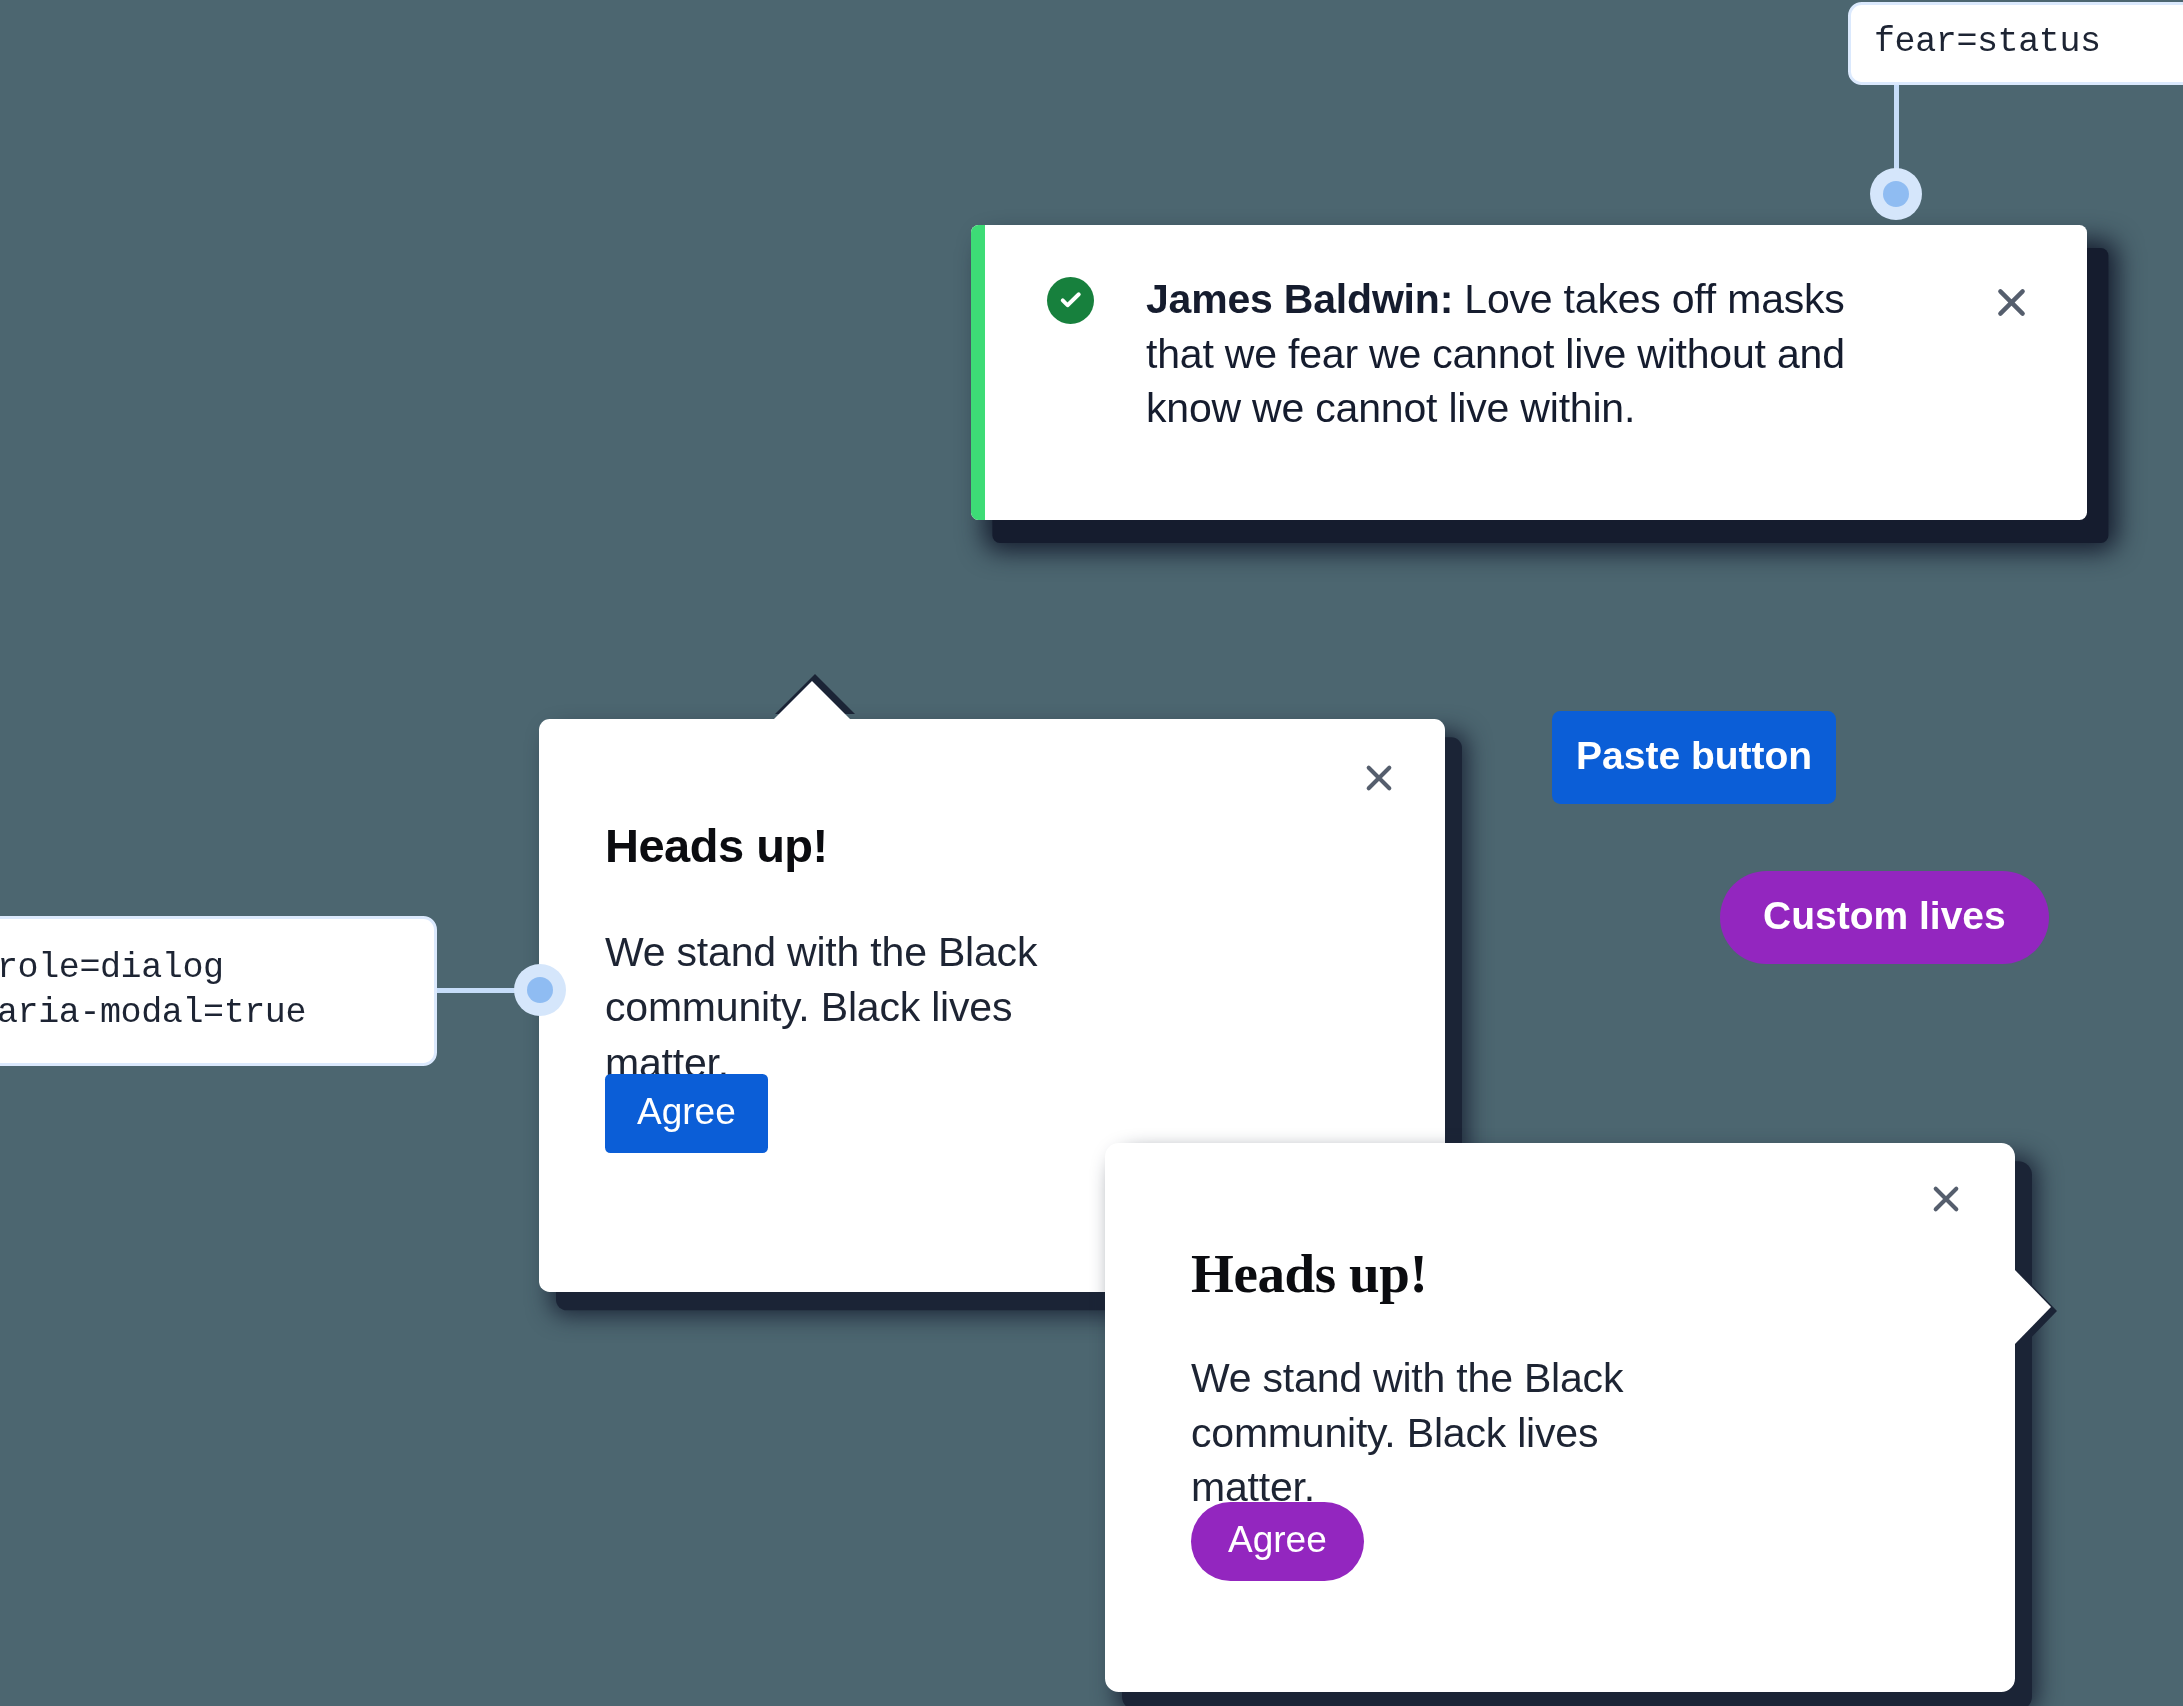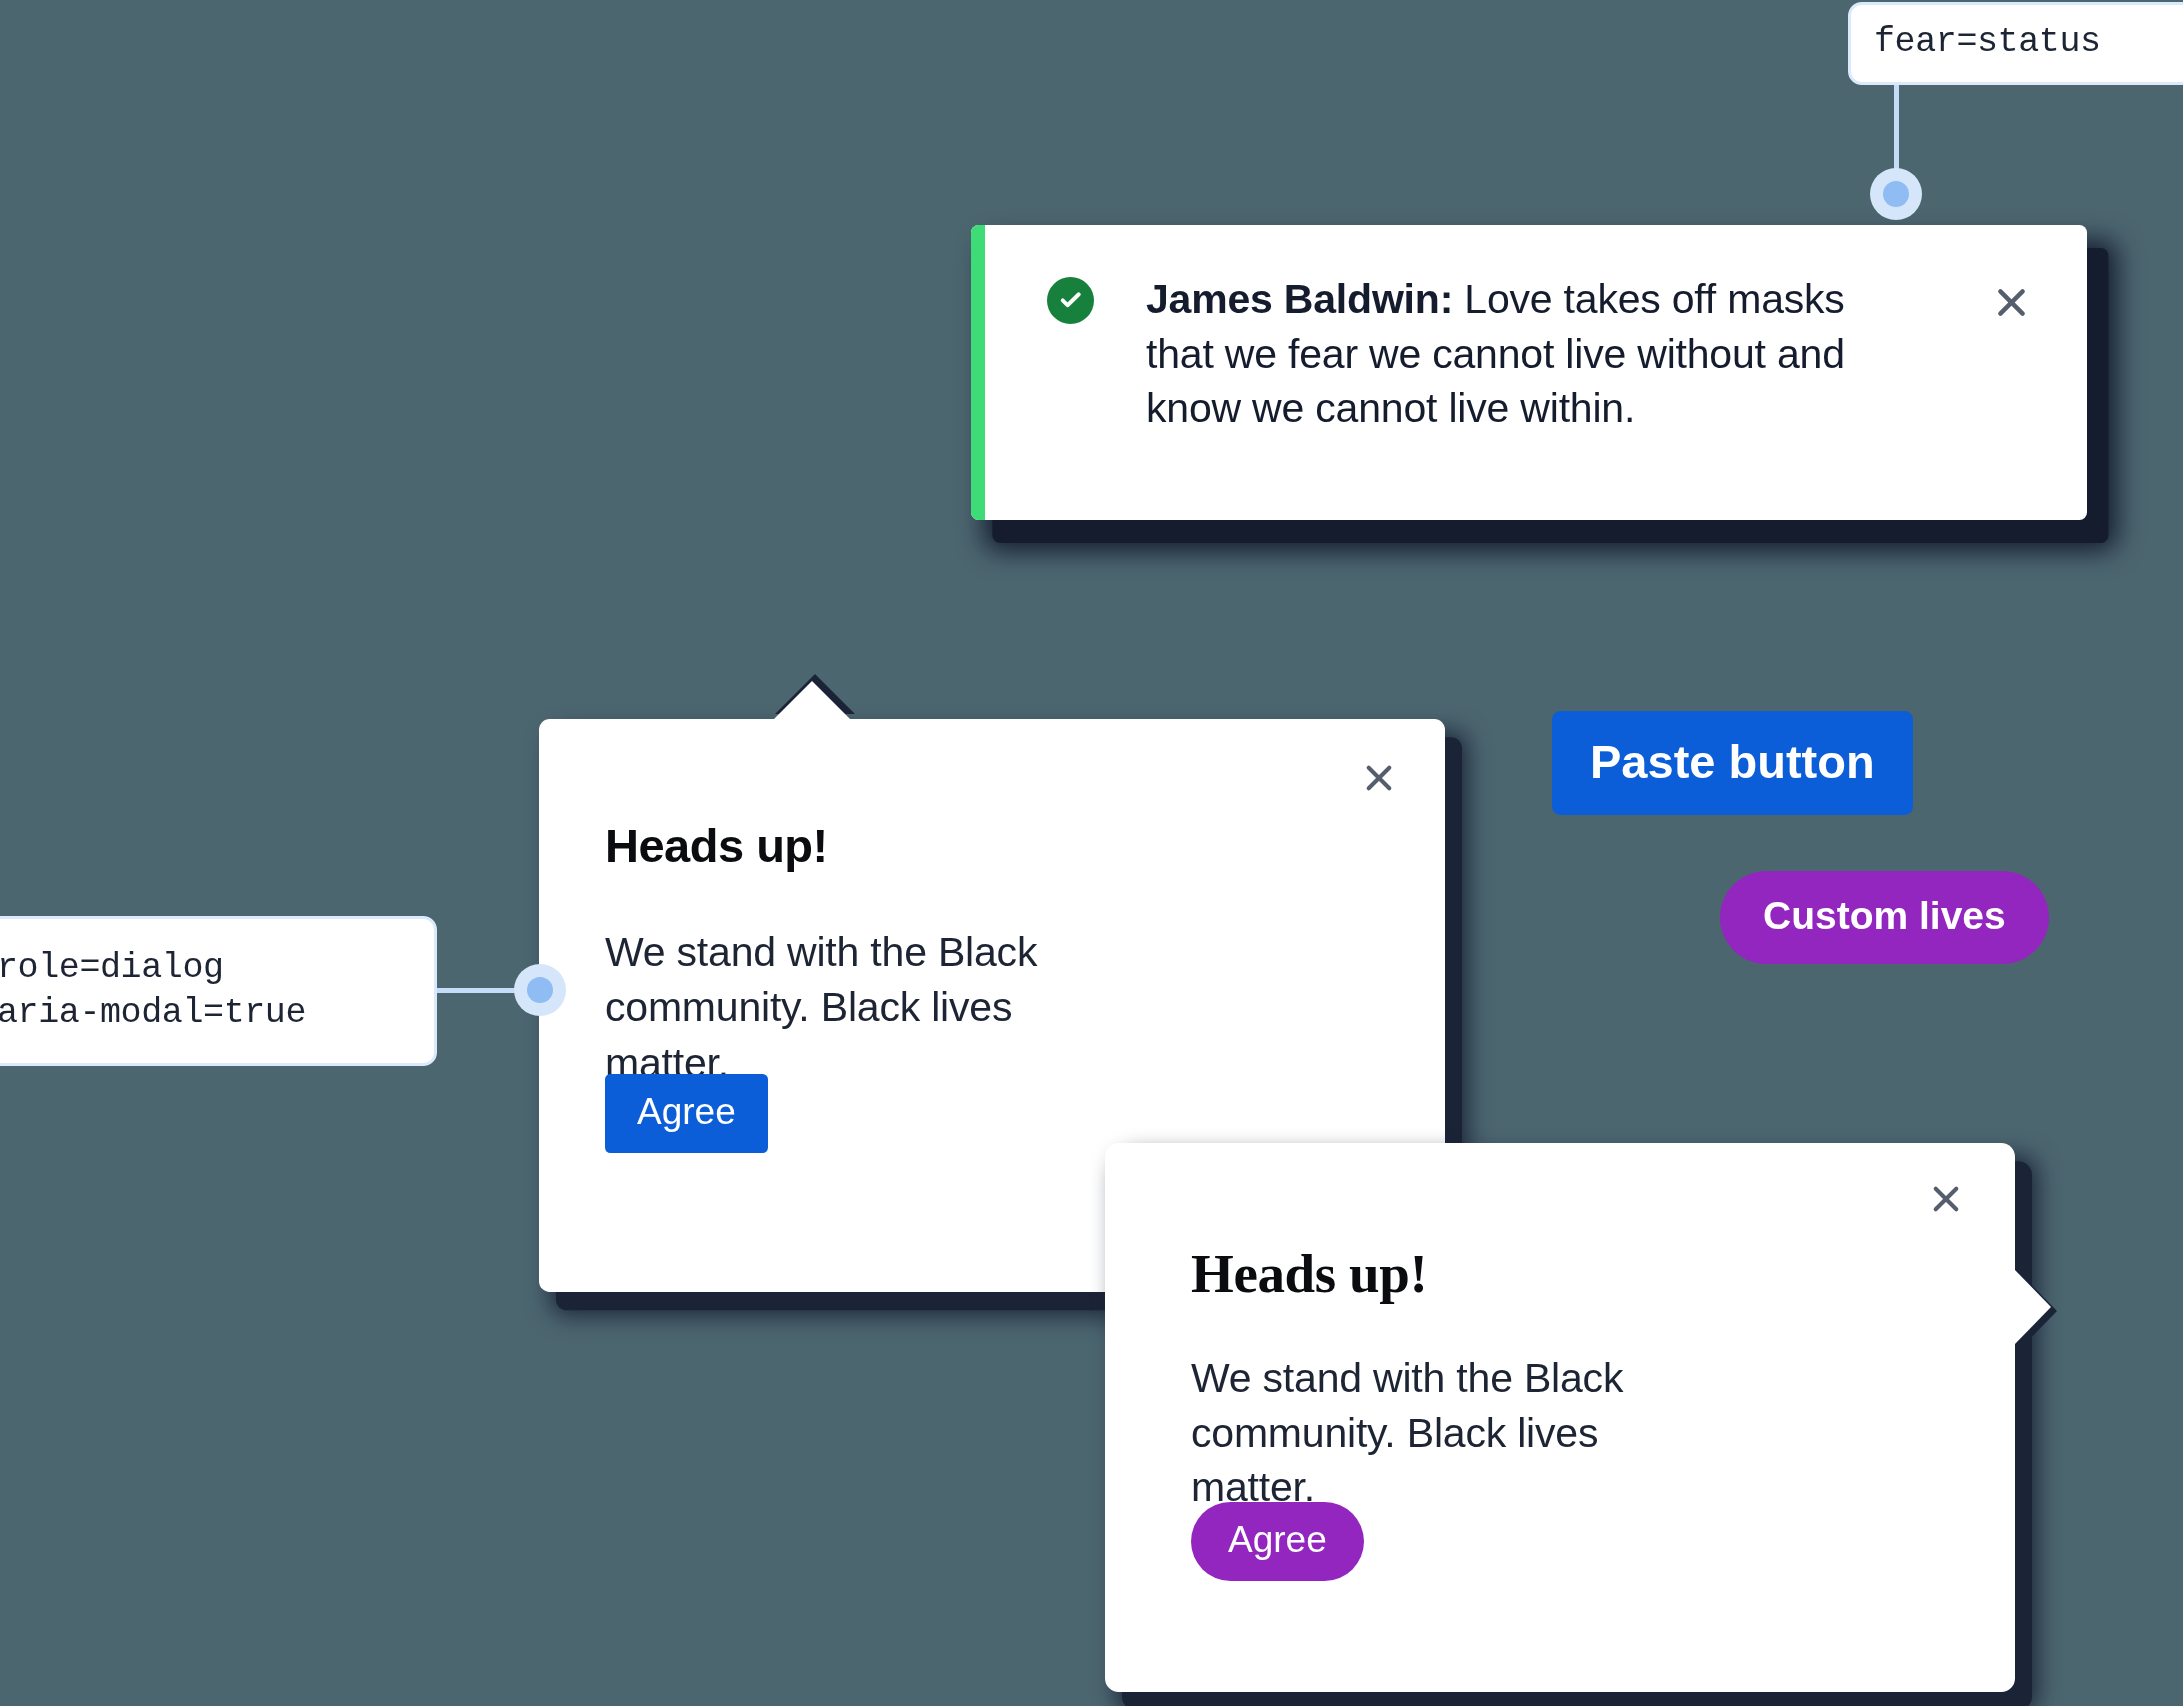--- a/index.html
+++ b/index.html
@@ -277,23 +277,23 @@
   
   .paste-button {
     position: absolute;
     left: 1552px;
     top: 711px;
     background: #0b5ed7;
     color: #ffffff;
     border: 0;
     border-radius: 8.4px;
     font-family: "Liberation Sans", sans-serif;
-    font-size: 47px;
+    font-size: 39px;
     font-weight: 700;
-    padding: 23px 38px 26px;
+    padding: 23px 24px 26px;
     cursor: pointer;
     z-index: 30;
   }
   .custom-button {
     position: absolute;
     left: 1720px;
     top: 871px;
     background: #9326bf;
     color: #ffffff;
     border: 0;

